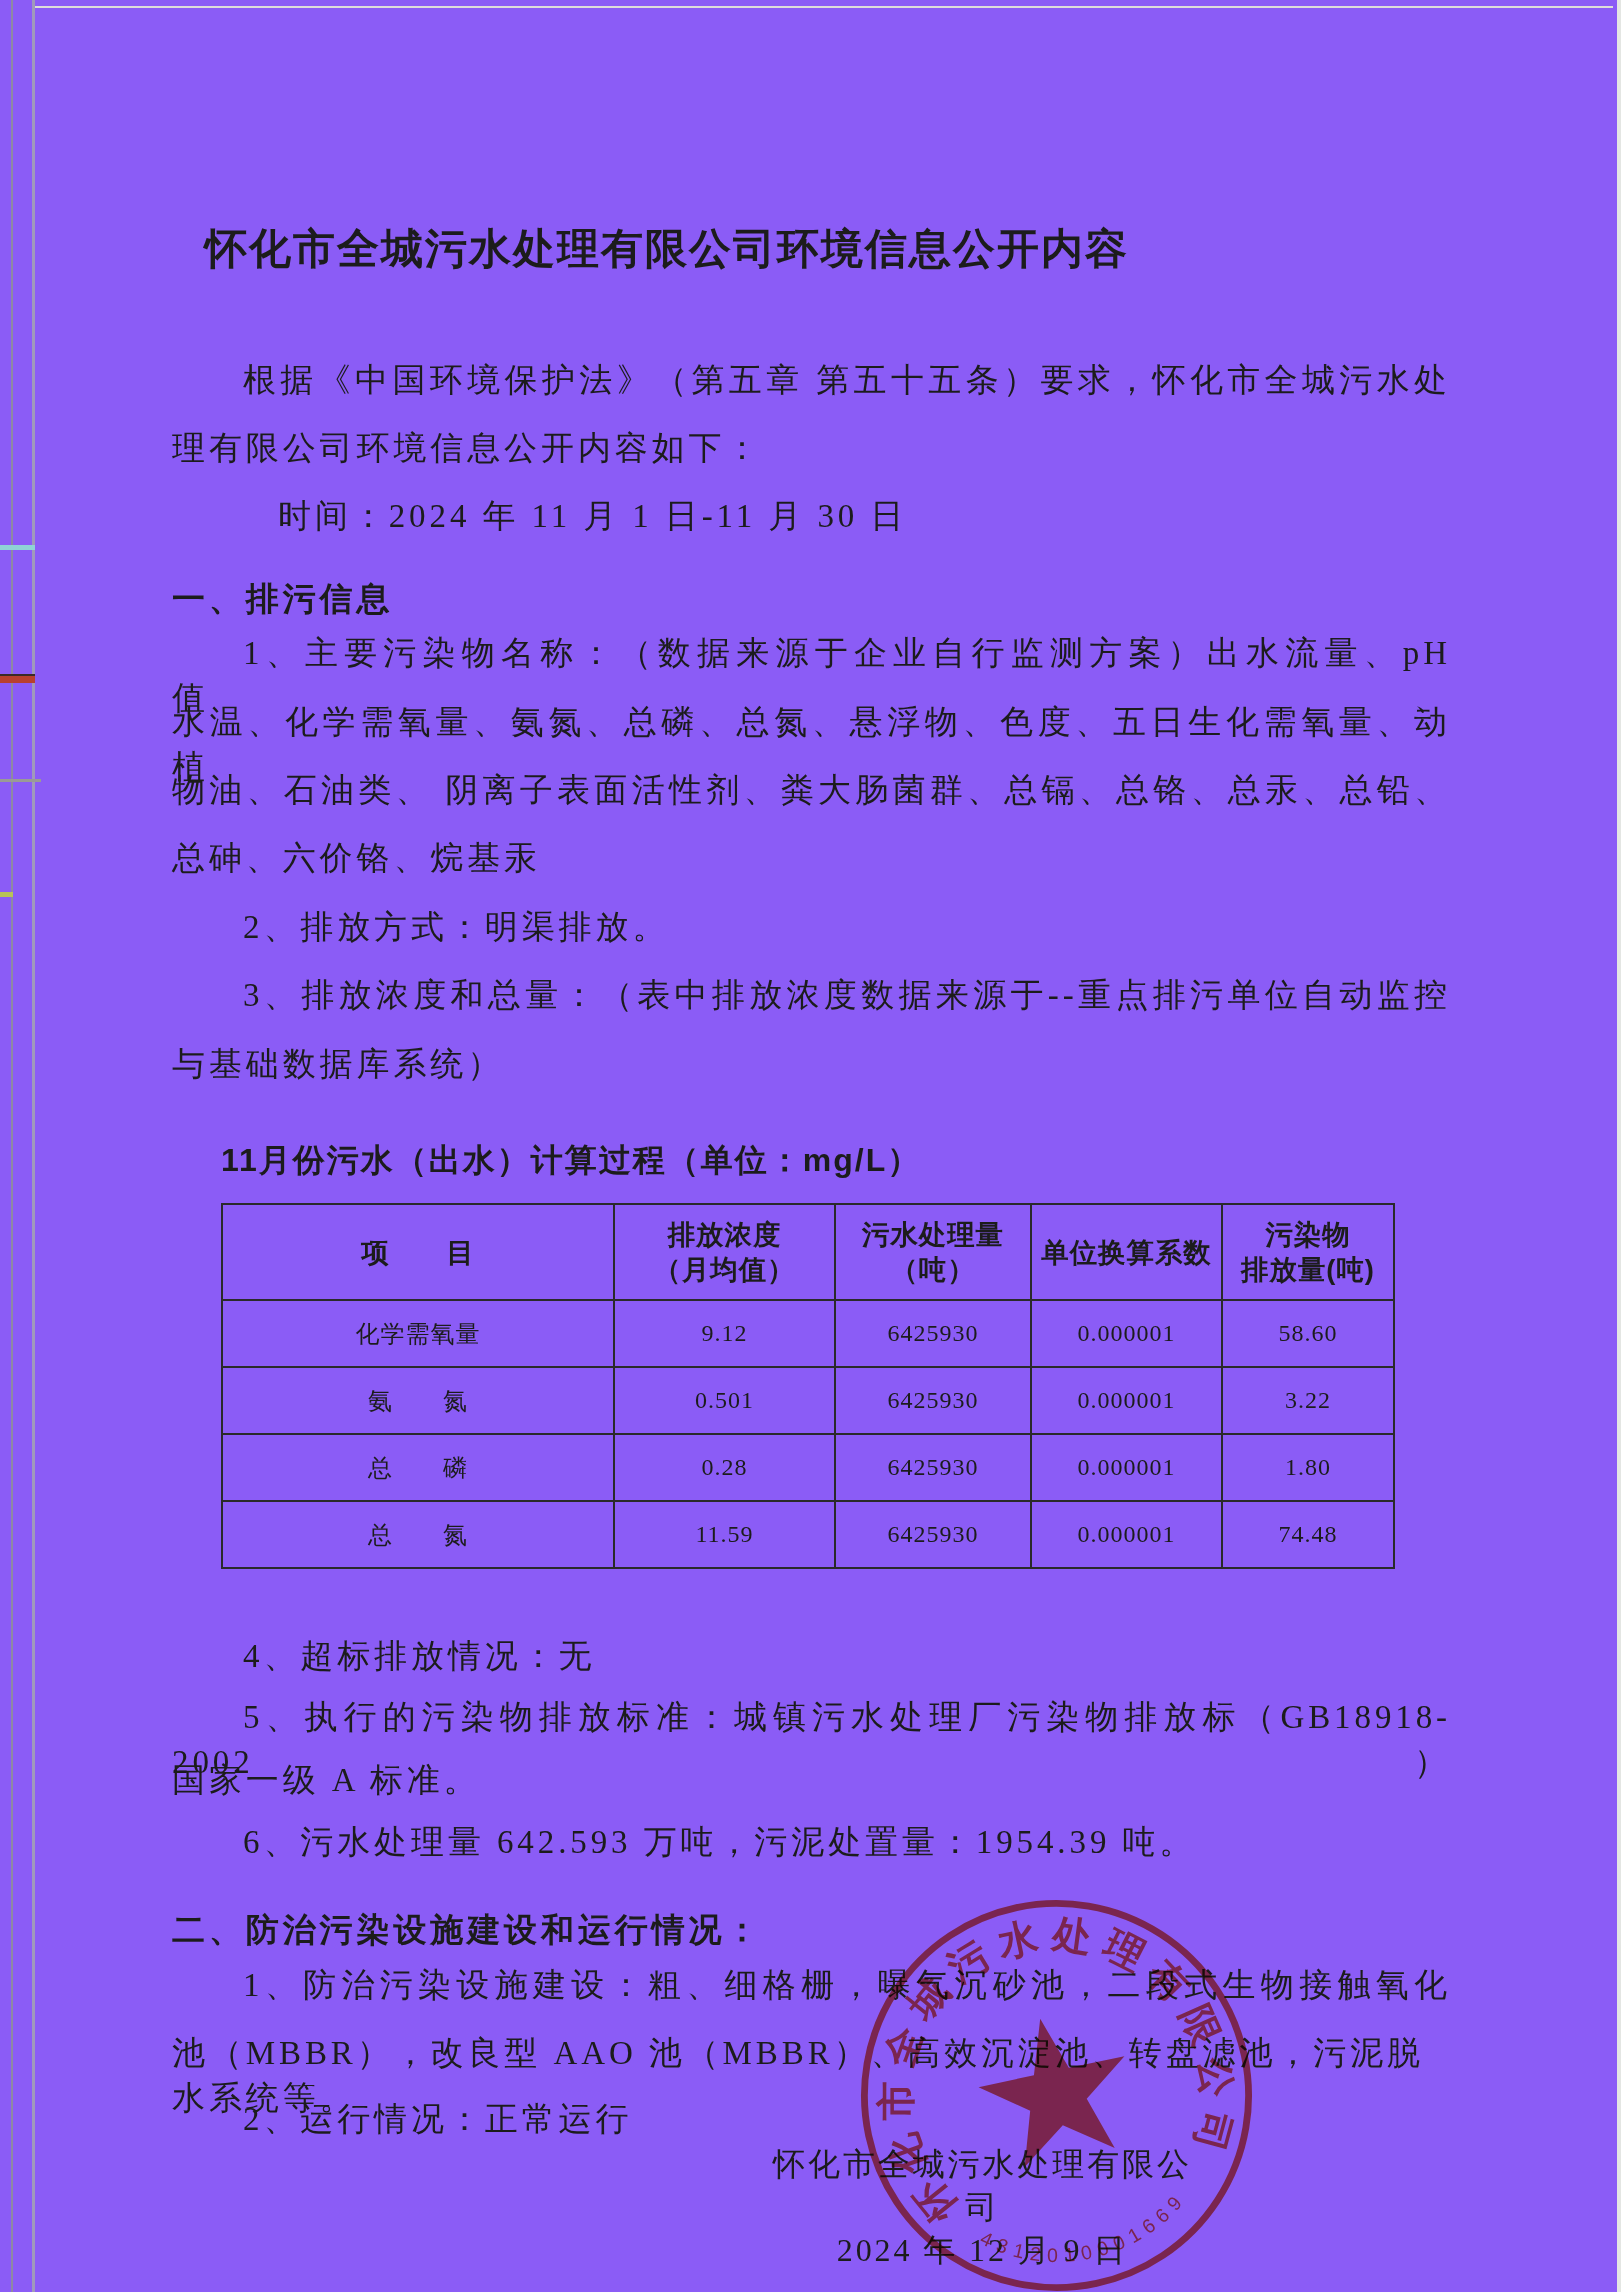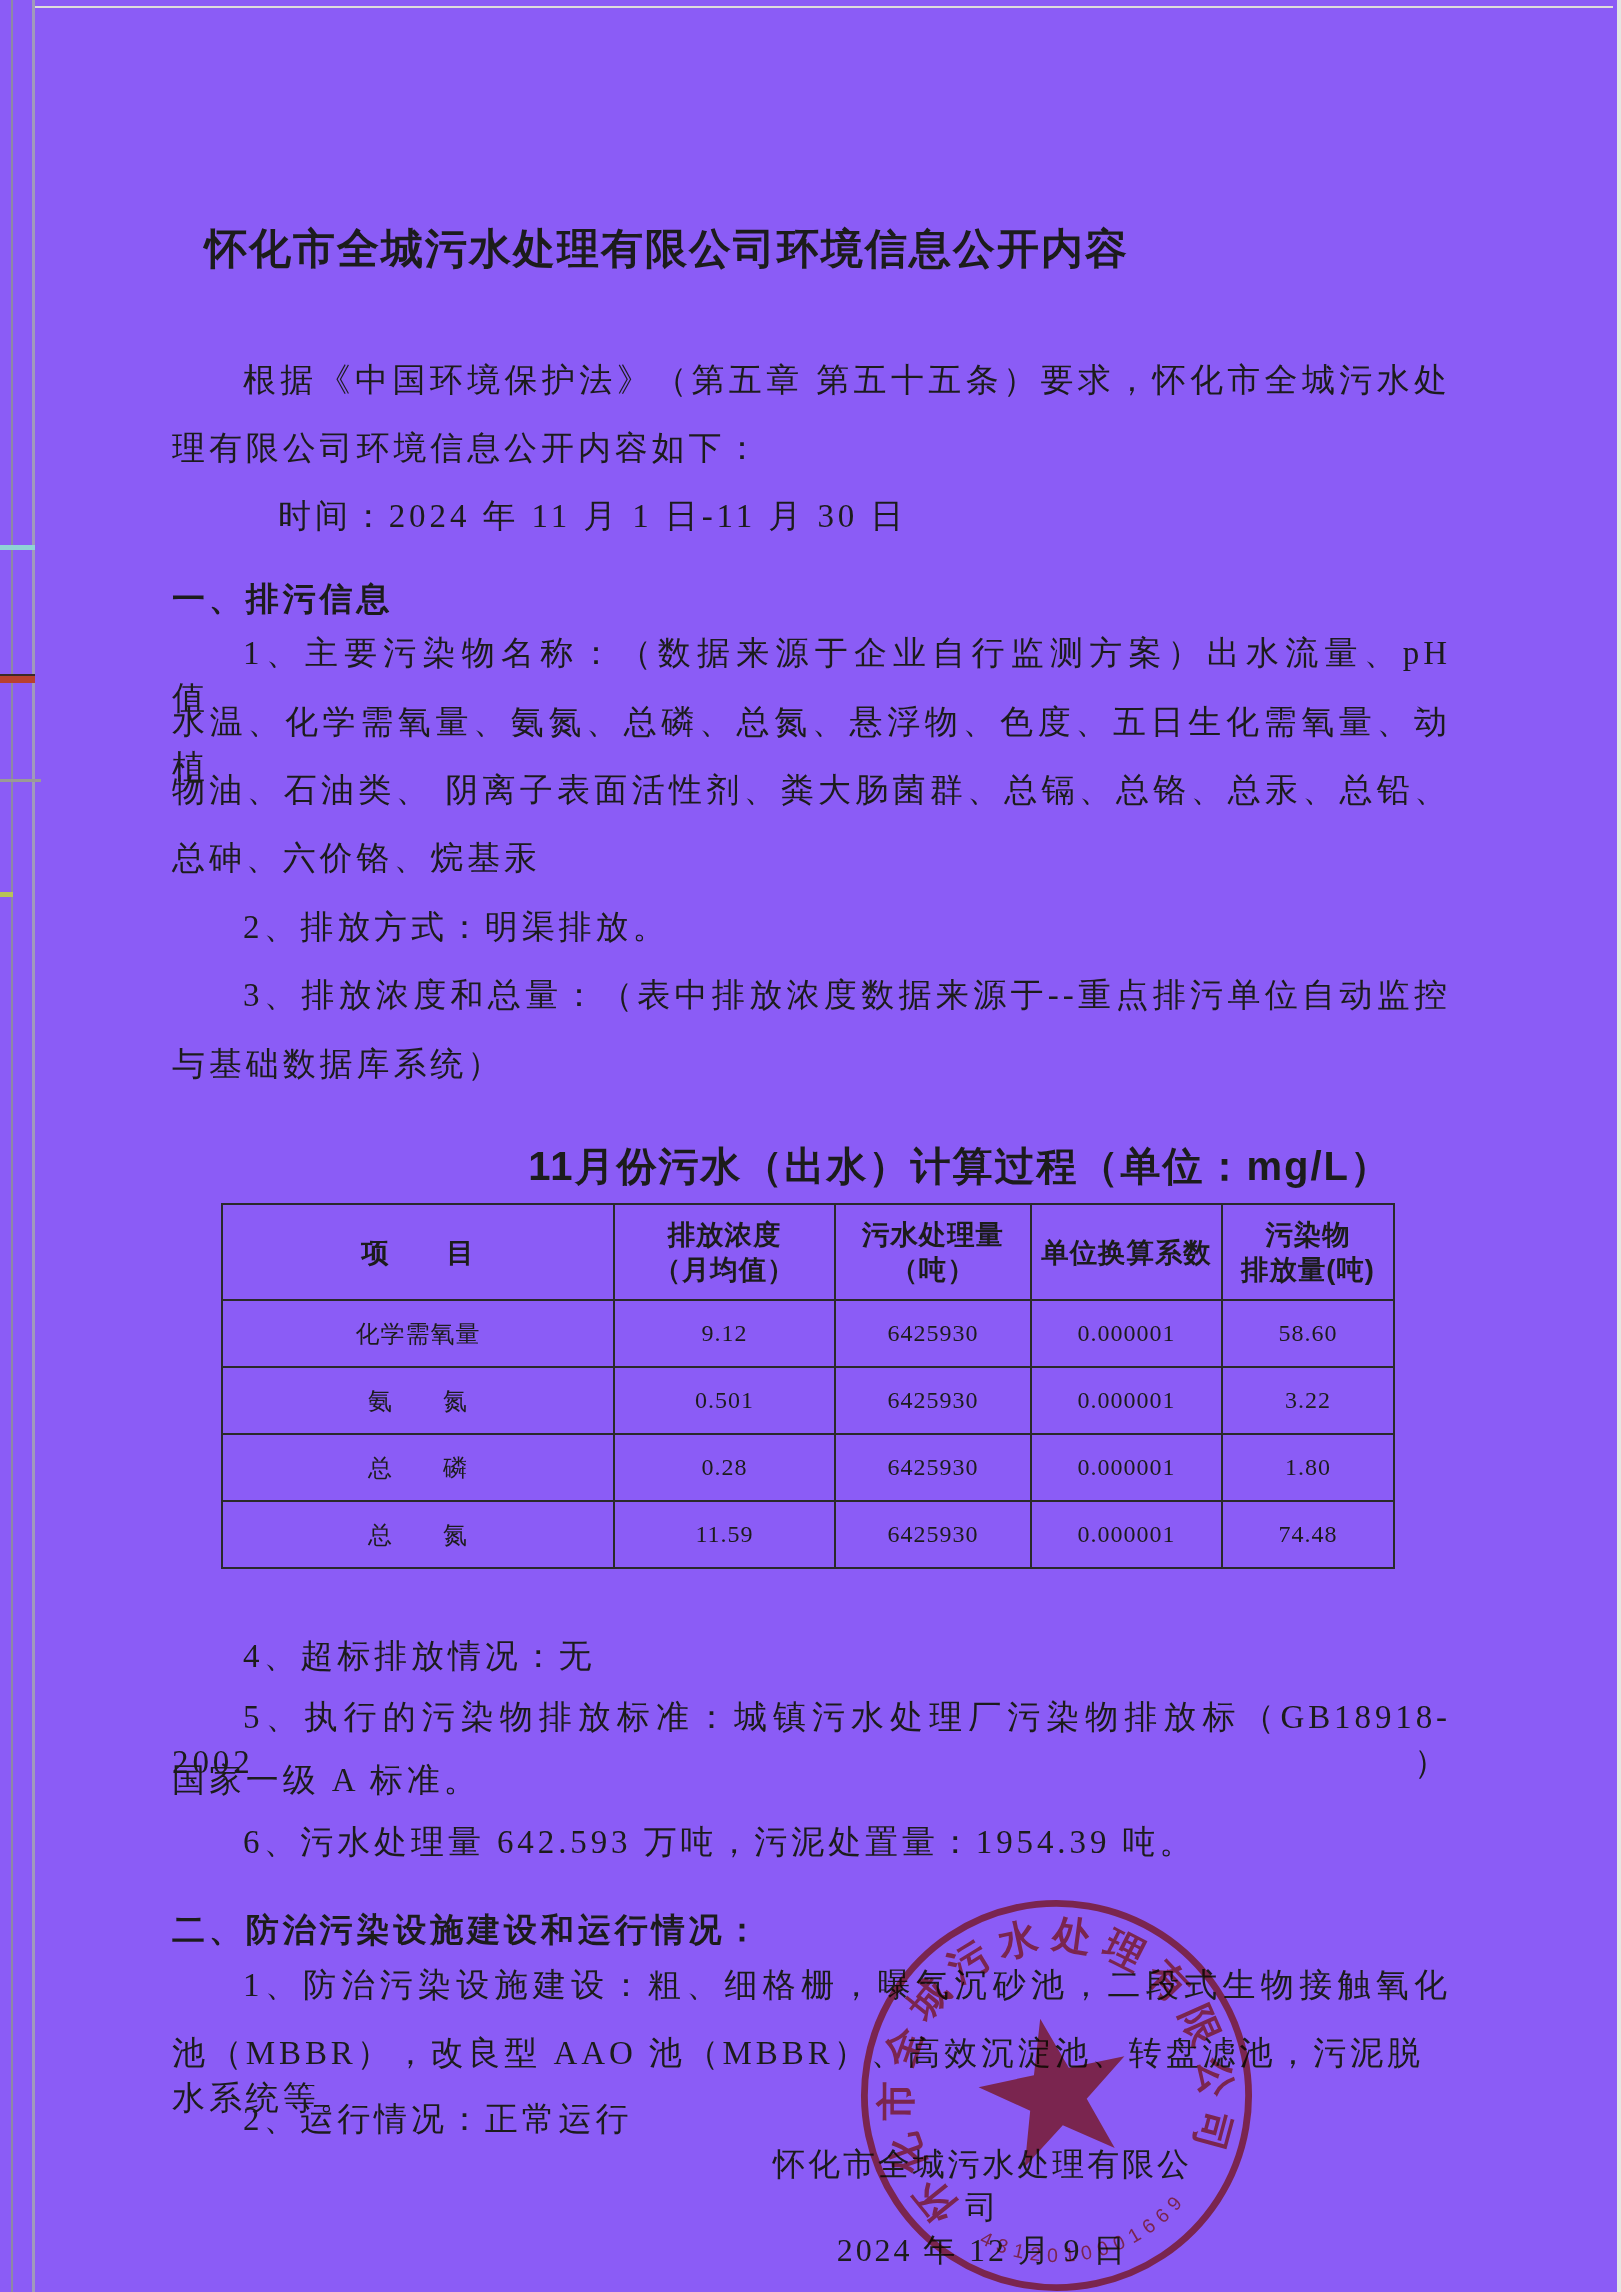--- a/index.html
+++ b/index.html
@@ -17,22 +17,22 @@
   .dash-green{top:892px;width:12.7px;height:4.9px;background:#b8c257;}
 
   .doc-title{position:absolute;left:172px;top:221px;width:990px;text-align:center;
     font-family:"Liberation Sans",sans-serif;font-weight:700;font-size:42px;letter-spacing:2px;}
   .line{position:absolute;left:172px;width:1279px;font-size:33px;line-height:45px;letter-spacing:3.9px;}
   .just{text-align:justify;text-align-last:justify;}
   .ind2{text-indent:71px;}
   .ind3{text-indent:106px;}
   .hd{font-family:"Liberation Sans",sans-serif;font-weight:700;margin-top:12px;}
 
-  .tbl-title{position:absolute;left:221px;top:1139px;width:1171px;text-align:right;
-    font-family:"Liberation Sans",sans-serif;font-weight:700;font-size:40px;letter-spacing:2px;}
+  .tbl-title{position:absolute;left:221px;top:1139px;width:1171px;text-align:left;
+    font-family:"Liberation Sans",sans-serif;font-weight:700;font-size:32px;letter-spacing:2px;}
   table.data{position:absolute;left:221px;top:1203px;width:1171px;border-collapse:collapse;
     table-layout:fixed;border:2.9px solid #2a2a2a;}
   table.data td,table.data th{border:2px solid #2a2a2a;text-align:center;vertical-align:middle;padding:0;}
   table.data th{height:94px;font-family:"Liberation Sans",sans-serif;font-weight:700;
     font-size:27.4px;line-height:35px;letter-spacing:1px;}
   table.data td{height:65px;font-size:24px;letter-spacing:1px;}
 
   .footer{position:absolute;left:772px;top:2143px;width:421px;text-align:center;
     font-size:32px;line-height:43px;letter-spacing:2.9px;}
   .footer .date-line{margin-top:0;}

